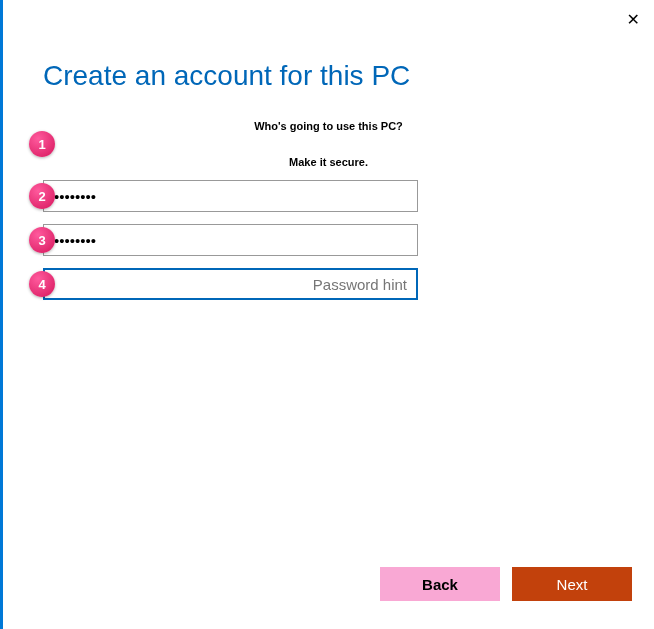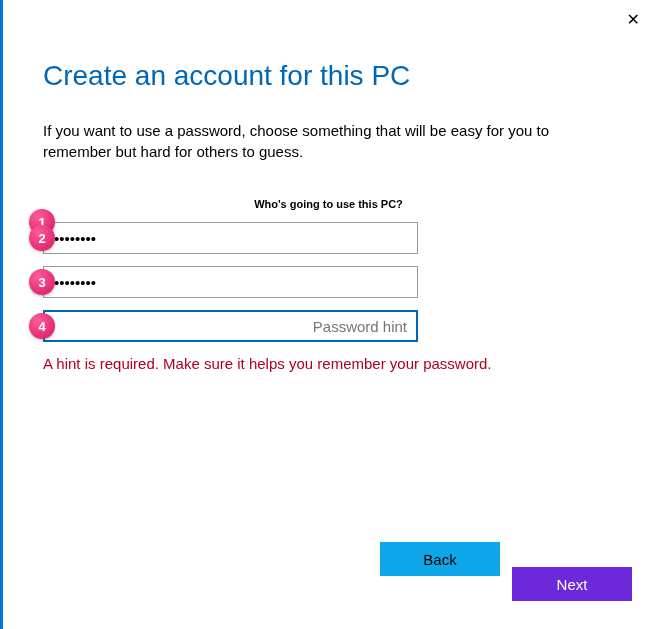--- a/index.html
+++ b/index.html
@@ -107,58 +107,57 @@
     }
     .btn {
       width: 120px;
       height: 34px;
       font-size: 15px;
       font-family: inherit;
       border: none;
       cursor: pointer;
     }
     .btn-back {
-      background: #0ea5e9;
+      background: #f9a8d4;
       color: #000;
+      font-weight: bold;
     }
     .btn-next {
-      background: #6d28d9;
+      background: #c2410c;
       color: #fff;
-      margin-top: 25px;
     }
   </style>
 </head>
 <body>
 
 <div class="close-btn">✕</div>
 
 <div class="content">
   <h1 class="title">Create an account for this PC</h1>
-  <p class="description">If you want to use a password, choose something that will be easy for you to remember but hard for others to guess.</p>
 
   <div class="section-label">Who's going to use this PC?</div>
   <div class="field-wrap">
     <div class="badge">1</div>
   </div>
 
+  <div class="section-label section-gap">Make it secure.</div>
 
   <div class="field-wrap">
     <div class="badge">2</div>
     <input type="text" class="input-field" value="••••••••" style="">
   </div>
 
   <div class="field-wrap">
     <div class="badge">3</div>
     <input type="text" class="input-field" value="••••••••" style="">
   </div>
 
   <div class="field-wrap">
     <div class="badge">4</div>
     <input type="text" class="input-field focused" placeholder="Password hint" style="">
   </div>
 
-  <div class="error-text">A hint is required. Make sure it helps you remember your password.</div>
 </div>
 
 <div class="footer">
   <button class="btn btn-back">Back</button>
   <button class="btn btn-next">Next</button>
 </div>
 
 </body></html>

